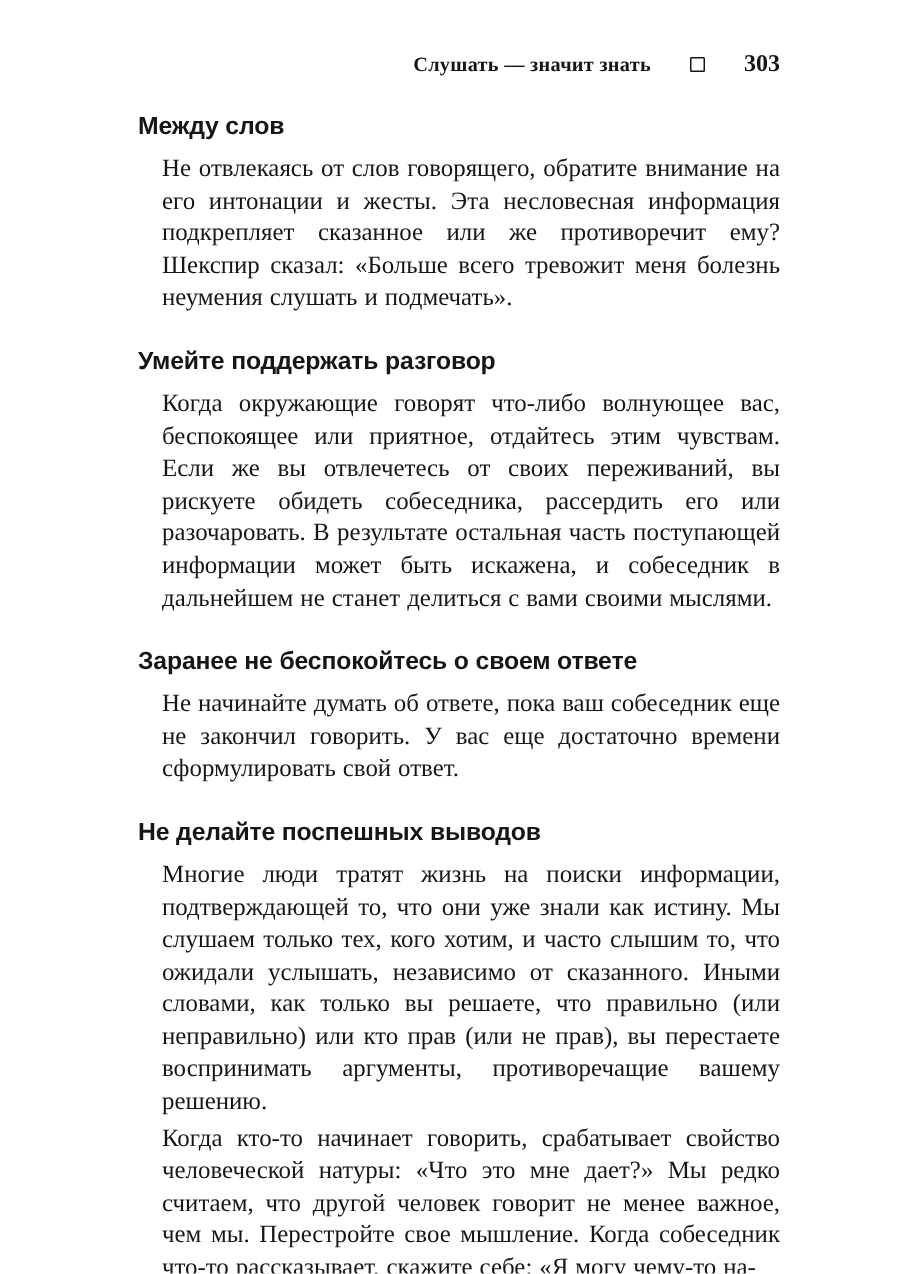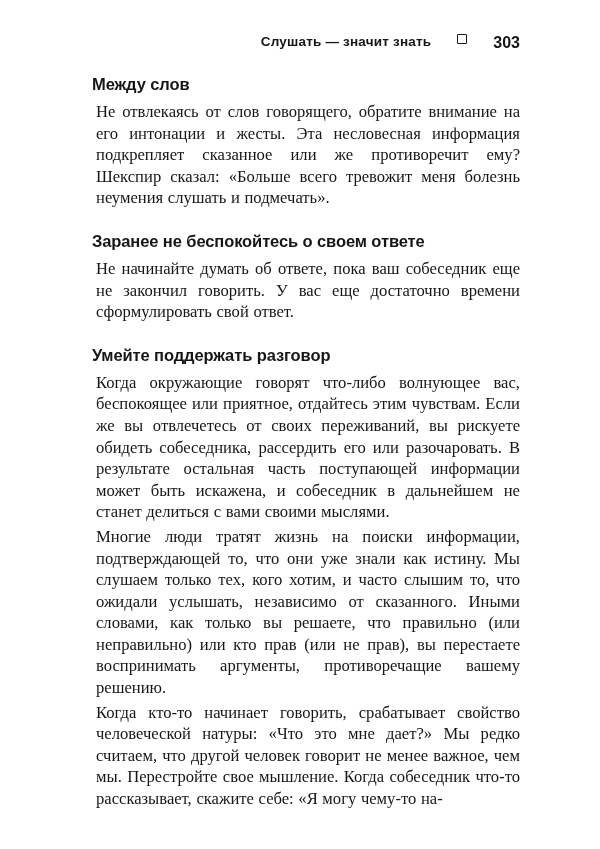--- a/index.html
+++ b/index.html
@@ -18,23 +18,23 @@
   .page {
     box-sizing: border-box;
     width: 600px;
     height: 849px;
     padding: 34px 80px 20px 92px;
     background: #ffffff;
   }
   .running-head {
     display: flex;
     justify-content: flex-end;
-    align-items: flex-start;
+    align-items: center;
     gap: 26px;
-    font-family: Liberation Sans, sans-serif;
+    font-family: Liberation Serif, serif;
     font-weight: bold;
     margin-bottom: 14px;
   }
   .running-title {
     font-size: 13.5px;
     letter-spacing: 0.2px;
   }
   .square-icon {
     display: inline-block;
     width: 8px;
@@ -49,21 +49,21 @@
     font-family: "Liberation Sans", sans-serif;
     font-weight: bold;
     font-size: 16.5px;
     margin: 23px 0 7px 0;
     letter-spacing: -0.1px;
   }
   .body-para {
     font-size: 16.6px;
     line-height: 21.6px;
     text-align: justify;
-    margin: 0 0 3px 4px;
+    margin: 0 0 3px 16px;
     word-spacing: 0.5px;
   }
   .section:first-of-type .section-heading {
     margin-top: 6px;
   }
 </style>
 </head>
 <body>
 
 <div class="page">
@@ -73,30 +73,31 @@
     <span class="square-icon"></span>
     <span class="page-number">303</span>
   </div>
 
   <div class="section">
     <h2 class="section-heading">Между слов</h2>
     <p class="body-para">Не отвлекаясь от слов говорящего, обратите внимание на его интонации и жесты. Эта несловесная информация подкрепляет сказанное или же противоречит ему? Шекспир сказал: «Больше всего тревожит меня болезнь неумения слушать и подмечать».</p>
   </div>
 
   <div class="section">
+    <h2 class="section-heading">Умейте поддержать разговор</h2>
+    <p class="body-para">Когда окружающие говорят что-либо волнующее вас, беспокоящее или приятное, отдайтесь этим чувствам. Если же вы отвлечетесь от своих переживаний, вы рискуете обидеть собеседника, рассердить его или разочаровать. В результате остальная часть поступающей информации может быть искажена, и собеседник в дальнейшем не станет делиться с вами своими мыслями.</p>
+  </div>
+
+  <div class="section">
     <h2 class="section-heading">Заранее не беспокойтесь о своем ответе</h2>
     <p class="body-para">Не начинайте думать об ответе, пока ваш собеседник еще не закончил говорить. У вас еще достаточно времени сформулировать свой ответ.</p>
   </div>
 
   <div class="section">
-    <h2 class="section-heading">Умейте поддержать разговор</h2>
-    <p class="body-para">Когда окружающие говорят что-либо волнующее вас, беспокоящее или приятное, отдайтесь этим чувствам. Если же вы отвлечетесь от своих переживаний, вы рискуете обидеть собеседника, рассердить его или разочаровать. В результате остальная часть поступающей информации может быть искажена, и собеседник в дальнейшем не станет делиться с вами своими мыслями.</p>
-  </div>
-
-  <div class="section">
+    <h2 class="section-heading">Не делайте поспешных выводов</h2>
     <p class="body-para">Многие люди тратят жизнь на поиски информации, подтверждающей то, что они уже знали как истину. Мы слушаем только тех, кого хотим, и часто слышим то, что ожидали услышать, независимо от сказанного. Иными словами, как только вы решаете, что правильно (или неправильно) или кто прав (или не прав), вы перестаете воспринимать аргументы, противоречащие вашему решению.</p>
   </div>
 
   <div class="section">
     <p class="body-para">Когда кто-то начинает говорить, срабатывает свойство человеческой натуры: «Что это мне дает?» Мы редко считаем, что другой человек говорит не менее важное, чем мы. Перестройте свое мышление. Когда собеседник что-то рассказывает, скажите себе: «Я могу чему-то на-</p>
   </div>
 
 </div>
 
 </body></html>

